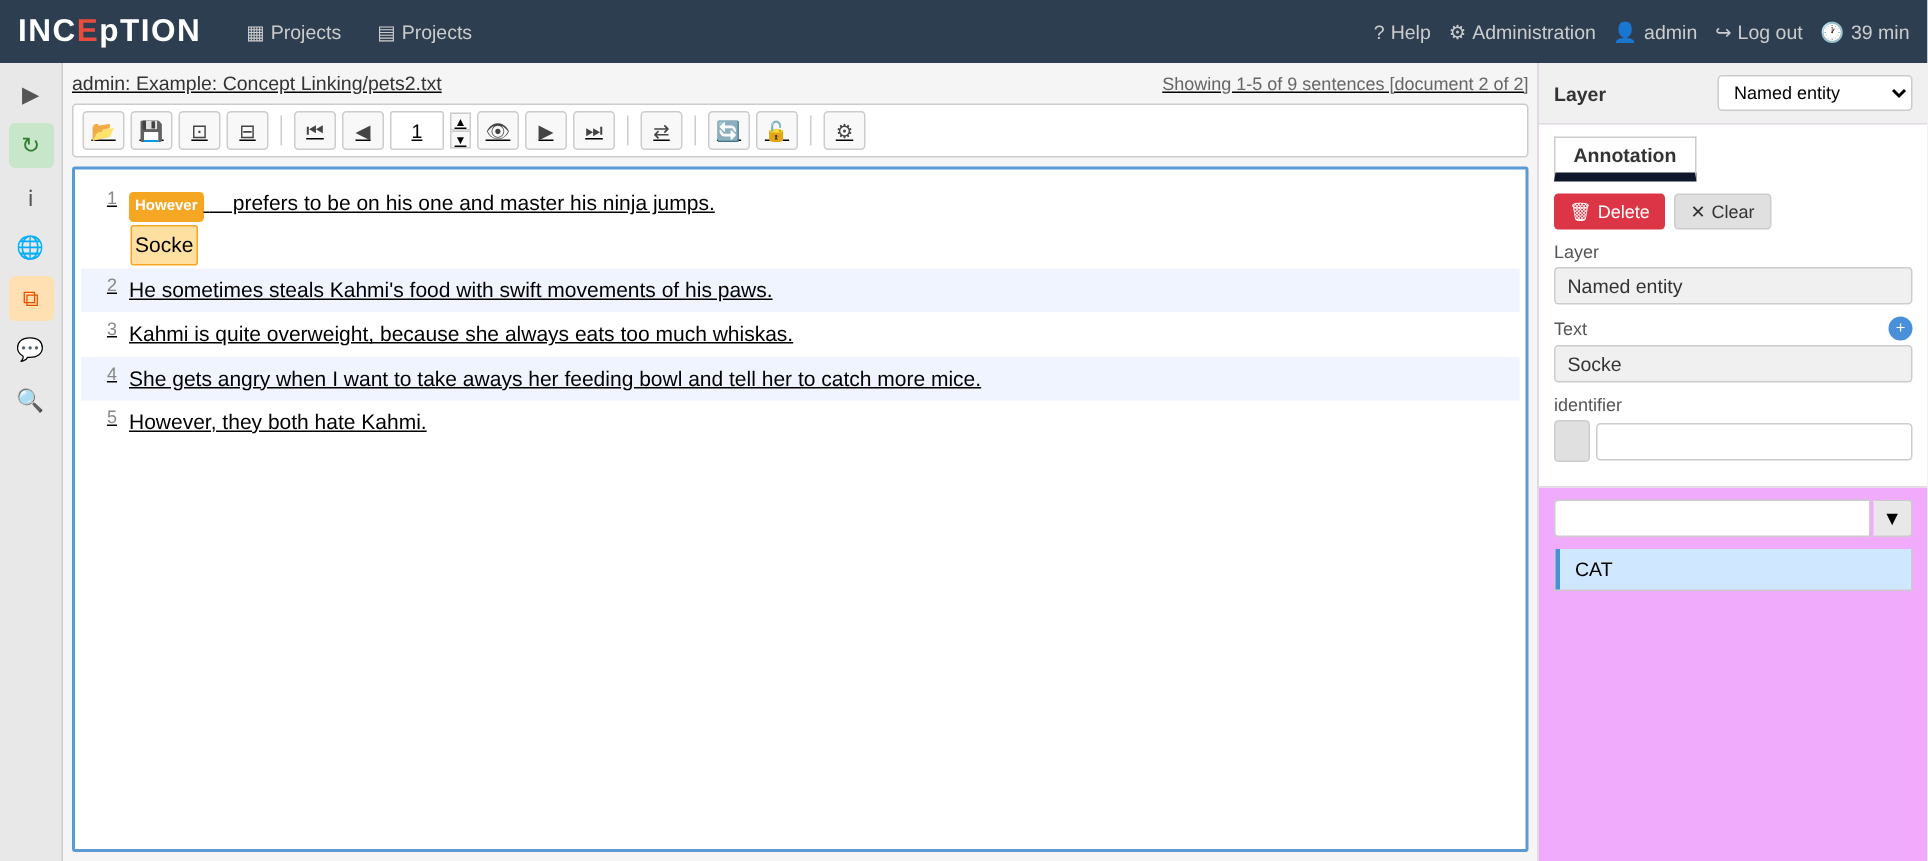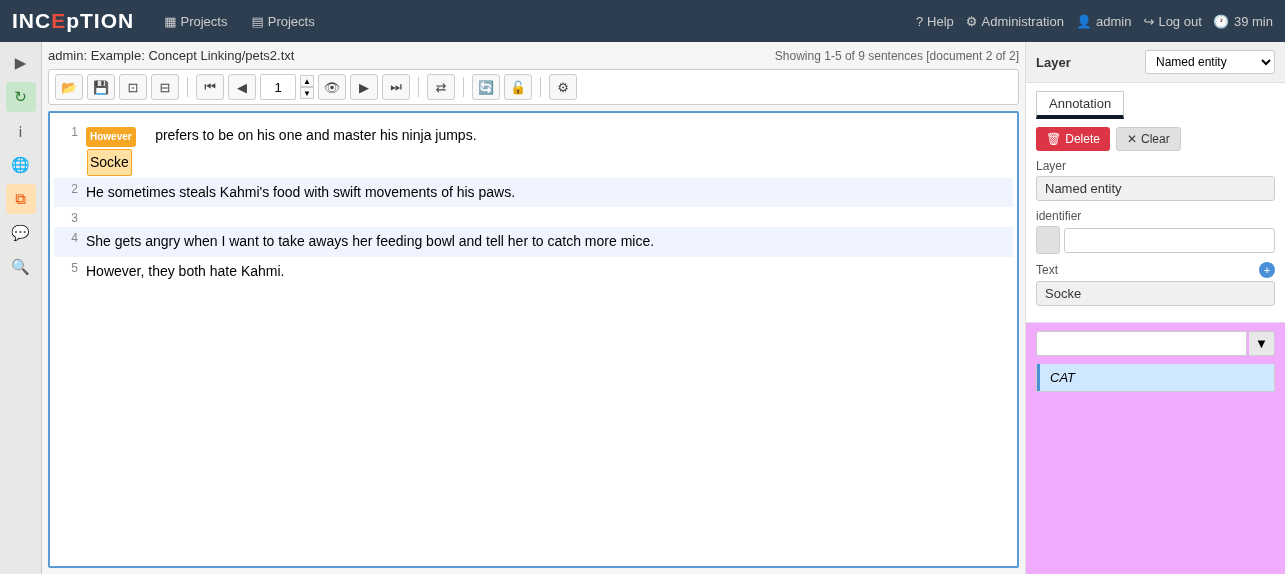--- a/index.html
+++ b/index.html
@@ -88,20 +88,21 @@
     .sidebar-btn.orange { background: #ffe0b2; color: #e65100; }
 
     
     .center-content {
       flex: 1;
       display: flex;
       flex-direction: column;
       overflow: hidden;
       padding: 6px;
       background: #f5f5f5;
+      text-decoration: underline;
     }
 
     
     .doc-header {
       display: flex;
       justify-content: space-between;
       align-items: center;
       margin-bottom: 6px;
       font-size: 13px;
     }
@@ -249,22 +250,22 @@
     }
     .annotation-tab {
       padding: 4px 12px;
       font-size: 13px;
       border: 1px solid #ccc;
       background: #e8e8e8;
       cursor: pointer;
     }
     .annotation-tab.active {
       background: white;
-      border-bottom: 4px solid #0f172a;
-      font-weight: normal;
+      border-bottom: 6px solid #0f172a;
+      font-weight: bold;
       color: #333;
       text-align: right;
     }
     .action-buttons {
       display: flex;
       gap: 6px;
       margin-bottom: 8px;
     }
     .btn-delete {
       background: #dc3545;
@@ -364,21 +365,20 @@
       align-items: center;
       justify-content: center;
       border-radius: 0 3px 3px 0;
     }
 
     .dropdown-list {
       background: white;
       border: 1px solid #ccc;
       border-top: none;
       margin: 0 10px;
-      font-style: italic;
     }
     .dropdown-item {
       padding: 6px 10px;
       font-size: 13px;
       cursor: pointer;
       border-bottom: 1px solid #eee;
     }
     .dropdown-item.selected { background: #d0e8ff; border-left: 3px solid #4a90d9; }
     .dropdown-item:last-child { border-bottom: none; }
 
@@ -493,20 +493,21 @@
         </div>
       </div>
 
       <div class="sentence-row">
         <div class="sentence-num">2</div>
         <div class="sentence-text">He sometimes steals Kahmi's food with swift movements of his paws.</div>
       </div>
 
       <div class="sentence-row">
         <div class="sentence-num">3</div>
+        <div class="sentence-text">Kahmi is quite overweight, because she always eats too much whiskas.</div>
       </div>
 
       <div class="sentence-row">
         <div class="sentence-num">4</div>
         <div class="sentence-text">She gets angry when I want to take aways her feeding bowl and tell her to catch more mice.</div>
       </div>
 
       <div class="sentence-row">
         <div class="sentence-num">5</div>
         <div class="sentence-text">However, they both hate Kahmi.</div>
@@ -541,35 +542,35 @@
 
       <div class="field-group">
         <div class="field-label">
           <span>Layer</span>
         </div>
         <div class="field-value">Named entity</div>
       </div>
 
       <div class="field-group">
         <div class="field-label">
+          <span>Text</span>
+          <div class="add-btn">+</div>
+        </div>
+        <div class="field-value">Socke</div>
+      </div>
+
+      <div class="field-group">
+        <div class="field-label">
           <span>identifier</span>
         </div>
         <div class="identifier-row">
           <div class="identifier-color-box"></div>
           <input class="field-input" type="text" value="" style="">
         </div>
       </div>
-
-      <div class="field-group">
-        <div class="field-label">
-          <span>Text</span>
-          <div class="add-btn">+</div>
-        </div>
-        <div class="field-value">Socke</div>
-      </div>
     </div>
 
     <div class="value-section">
       <div class="value-input-row">
         <input class="value-input" type="text" value="" style="">
         <div class="value-dropdown-btn">▼</div>
       </div>
     </div>
 
     <div class="dropdown-list">

